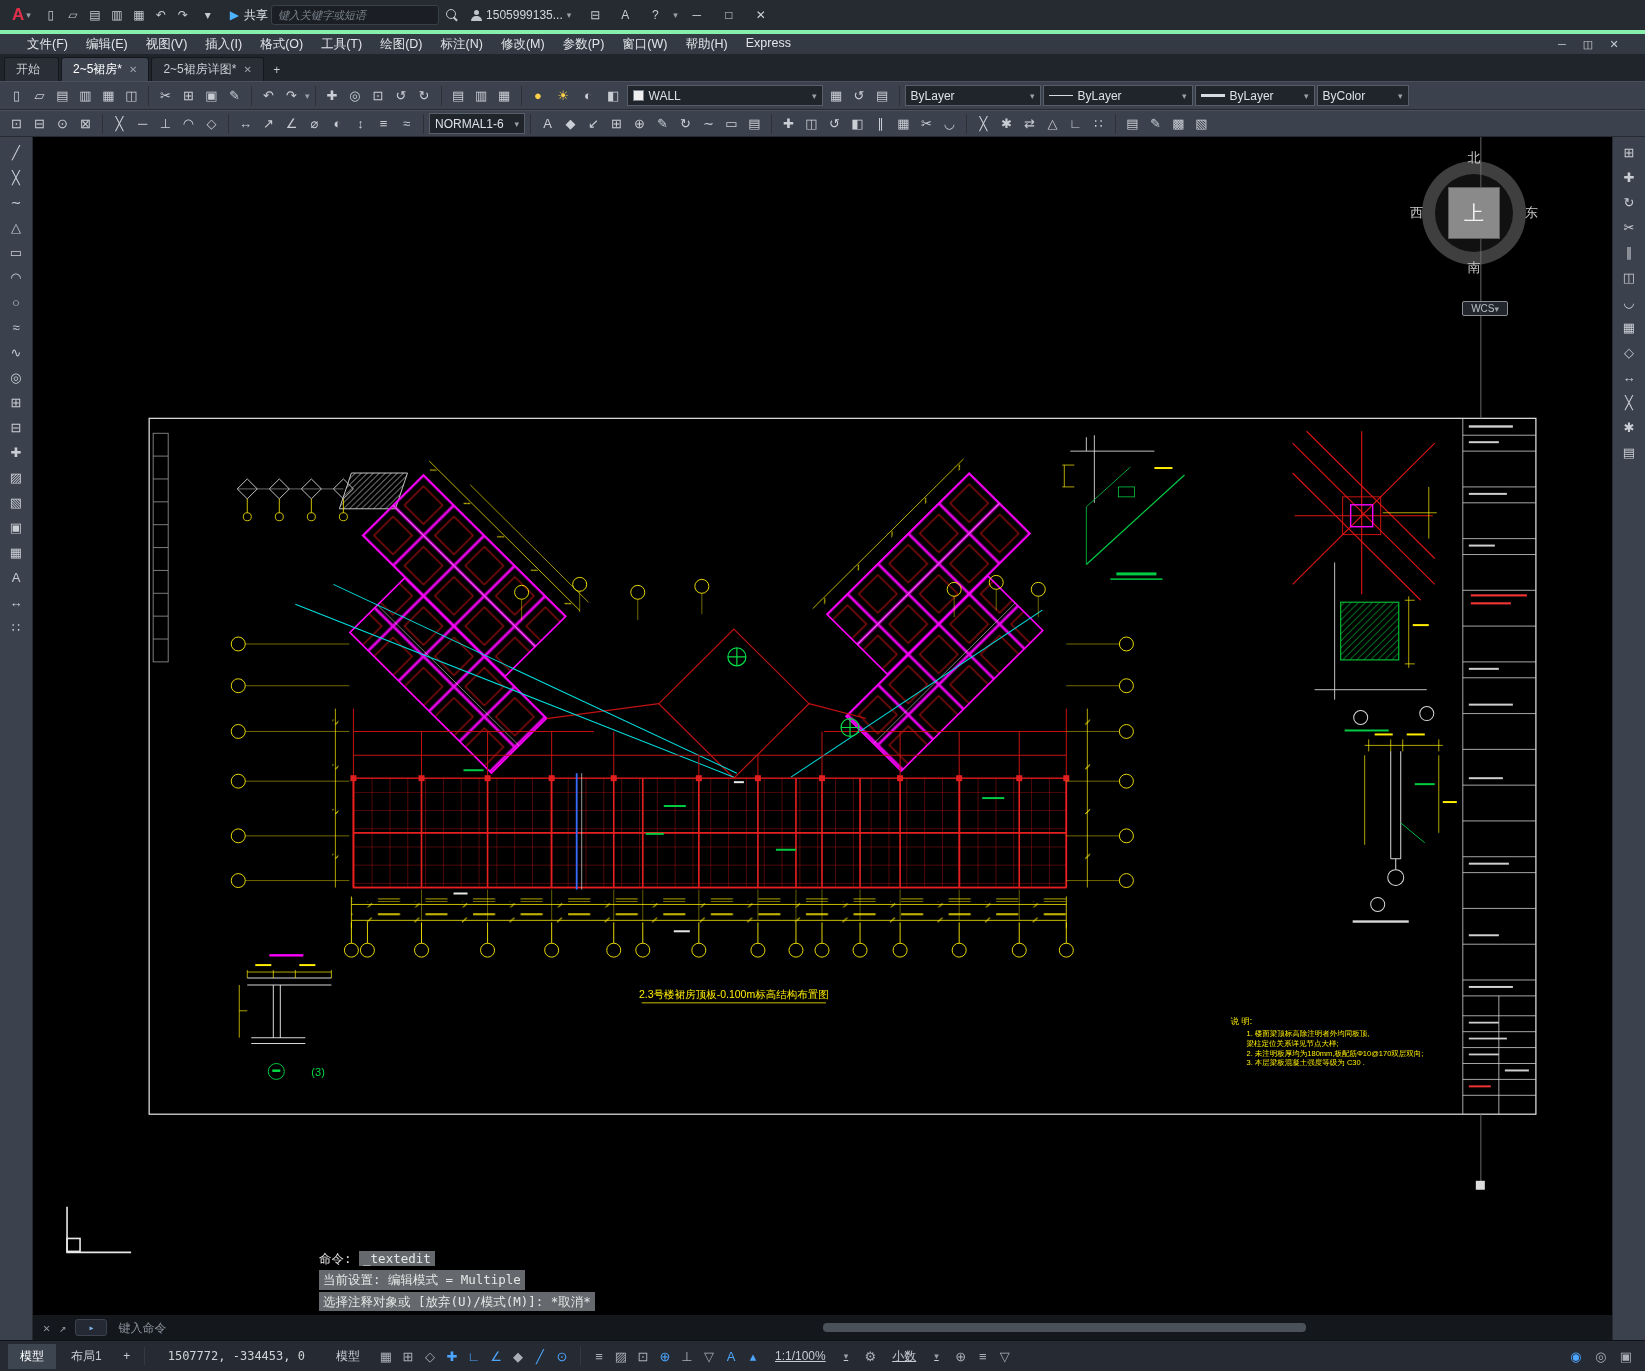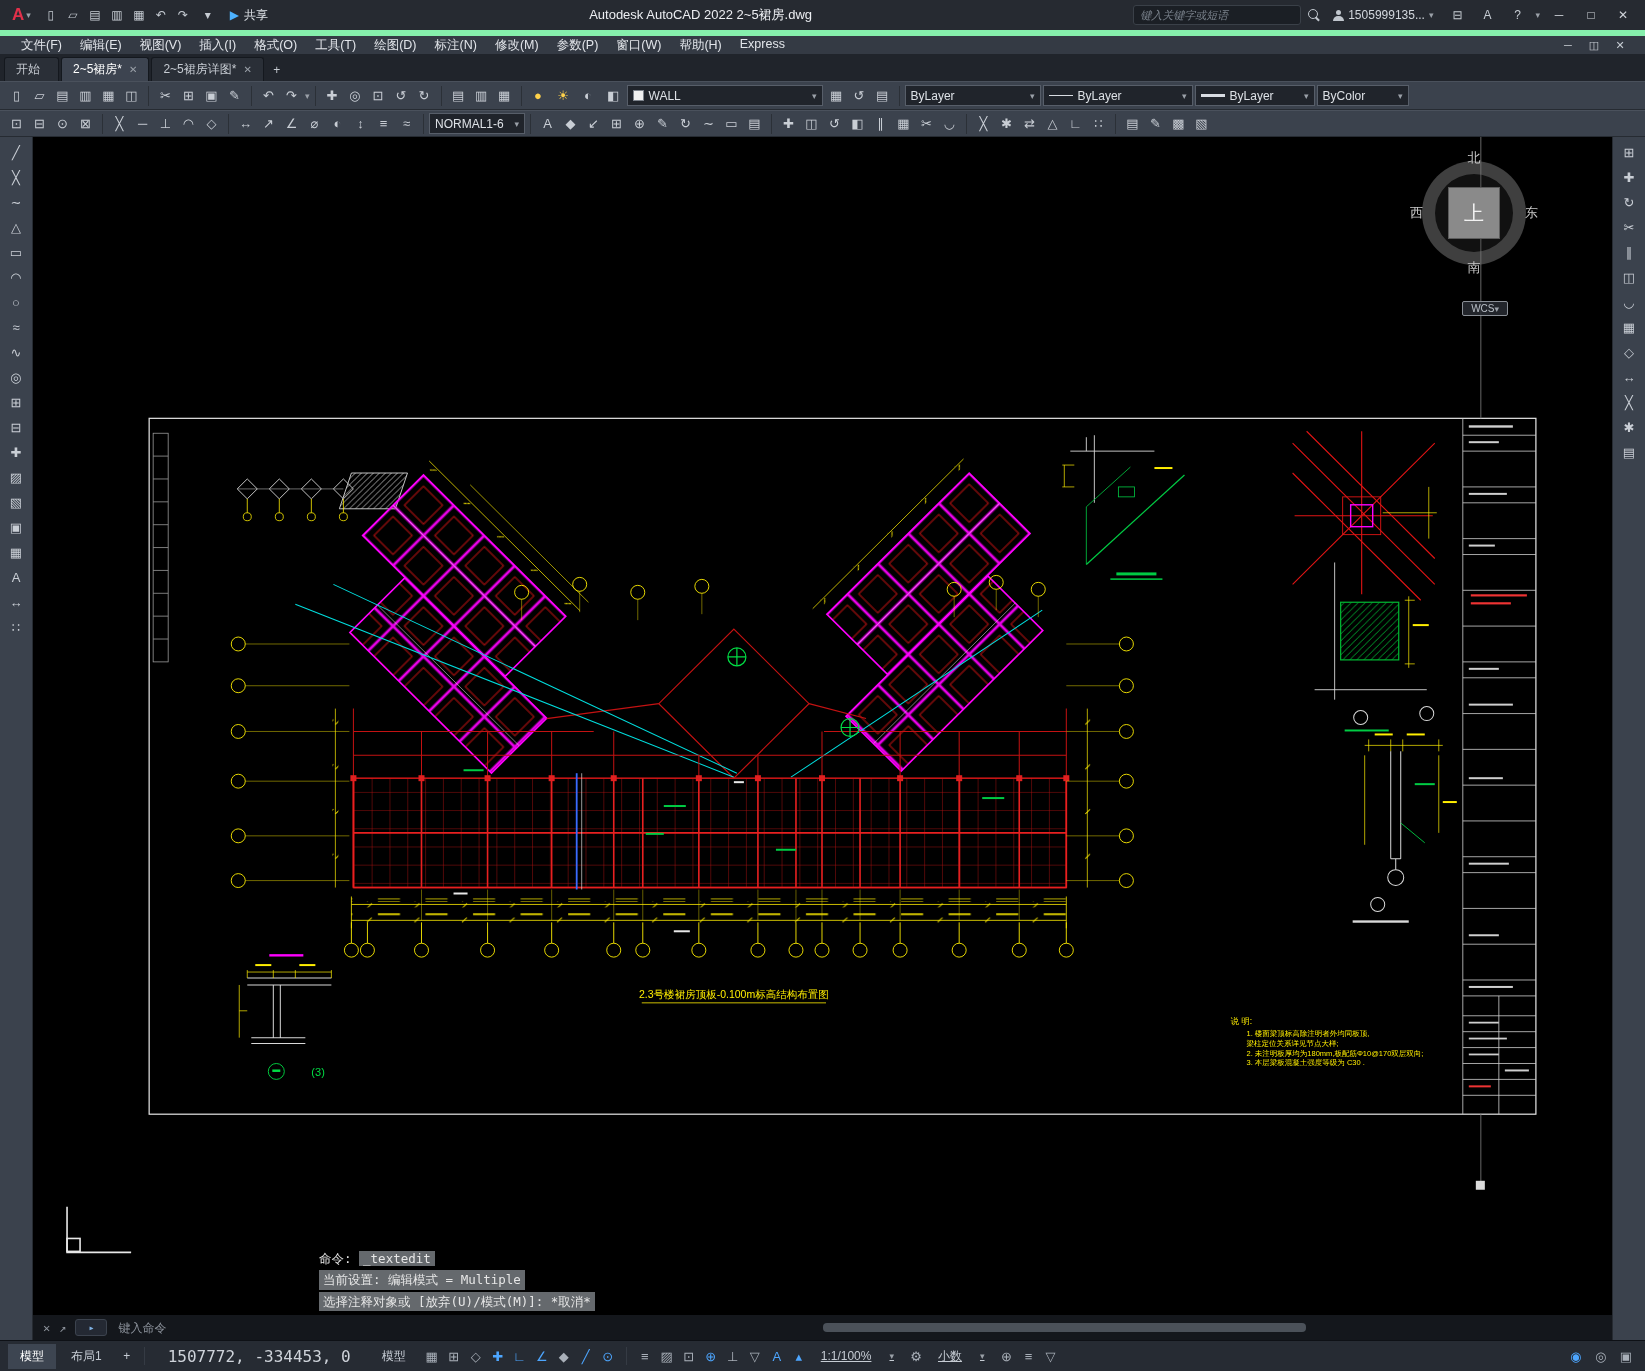--- a/index.html
+++ b/index.html
@@ -28,21 +28,21 @@
   .mag::after { content:""; position:absolute; width:5px; height:1.6px; background:#c0c6cd; transform:rotate(45deg); left:8px; top:10px; }
   .account { display:flex; align-items:center; gap:4px; padding:0 6px; color:#d2d7dd; }
   .person { width:11px; height:11px; position:relative; display:inline-block; }
   .person::before { content:""; position:absolute; width:5px; height:5px; border-radius:50%; background:#c0c6cd; left:3px; top:0; }
   .person::after { content:""; position:absolute; width:11px; height:5px; border-radius:5px 5px 0 0; background:#c0c6cd; left:0; bottom:0; }
   .tb-misc { width:24px; height:20px; display:flex; align-items:center; justify-content:center; color:#c6ccd3; font-size:12px; }
   .winbtns { display:flex; }
   .wb { width:32px; height:24px; display:flex; align-items:center; justify-content:center; color:#cfd3d9; font-size:12px; }
 
   
-  .menubar { height:24px; background:#343a44; display:flex; align-items:center; padding:0 12px; flex:none; border-top:6px solid #86efac; }
+  .menubar { height:24px; background:#343a44; display:flex; align-items:center; padding:0 18px; flex:none; border-top:4px solid #86efac; }
   .mi { padding:3px 9px; color:#e2e5ea; font-size:12.5px; white-space:nowrap; }
   .docbtns { margin-left:auto; display:flex; }
   .db { width:26px; height:20px; display:flex; align-items:center; justify-content:center; color:#c6ccd3; font-size:11px; }
 
   
   .tabbar { height:27px; background:#20242b; display:flex; align-items:flex-end; padding-left:4px; gap:2px; flex:none; }
   .tabs-host { display:flex; align-items:flex-end; gap:2px; }
   .tab { height:24px; display:flex; align-items:center; gap:7px; padding:0 11px; background:#2a2f37; color:#c6cbd2; border:1px solid #14181e; border-bottom:none; border-radius:3px 3px 0 0; font-size:12px; }
   .tab.on { background:#3d4450; color:#ffffff; }
   .tab-close { font-size:10px; color:#9aa0a8; }
@@ -96,21 +96,21 @@
   .cmd-prompt-box { width:32px; height:17px; background:#242933; border:1px solid #3c434e; border-radius:3px; color:#7fb2e5; font-size:10px; display:flex; align-items:center; justify-content:center; gap:3px; flex:none; }
   .cmd-input { background:transparent; border:none; outline:none; color:#cfd3d9; font-family:inherit; font-size:12px; width:240px; }
   .cmd-input::placeholder { color:#8b919a; }
   .cmd-scroll { margin-left:auto; margin-right:19%; width:31%; height:9px; border-radius:4px; background:#79828d; opacity:.55; }
 
   
   .statusbar { height:31px; background:#262b33; border-top:1px solid #0e1116; display:flex; align-items:center; padding:0 8px; gap:3px; flex:none; font-size:12px; }
   .sb-tab { padding:4px 12px; color:#c6ccd4; }
   .sb-tab.on { background:#3d4551; color:#fff; }
   .sb-plus { width:20px; text-align:center; color:#c6ccd4; }
-  .sb-coords { font-family:"DejaVu Sans Mono", monospace; color:#ced3da; margin:0 16px; font-size:16px; white-space:nowrap; }
+  .sb-coords { font-family:"DejaVu Sans Mono", monospace; color:#ced3da; margin:0 16px; font-size:12px; white-space:nowrap; }
   .sb-ic { width:22px; height:21px; display:flex; align-items:center; justify-content:center; color:#a9b0b9; font-size:13px; border-radius:2px; }
   .sb-ic.on { color:#4da6ff; }
   .sb-text-btn { padding:3px 8px; color:#c6ccd4; display:flex; gap:18px; align-items:center; white-space:nowrap;text-decoration:underline; }
   .sb-sep { width:1px; height:18px; background:#353b44; margin:0 4px; flex:none; }
   .sb-right { margin-left:auto; display:flex; align-items:center; gap:3px; }
 </style>
 </head>
 <body>
 
 <div class="app">
@@ -128,21 +128,20 @@
         <span class="qa-item">▥</span>
         <span class="qa-item">▦</span>
         <span class="qa-item">↶</span>
         <span class="qa-item">↷</span>
       </span>
     <span class="tb-caret caret">▾</span>
     <span class="share">
       <span class="plane">▶</span>
       <span>共享</span>
     </span>
-    <div class="title-center">Autodesk AutoCAD 2022   2~5裙房.dwg</div>
     <div class="search-wrap">
       <input class="search-input" placeholder="键入关键字或短语" style="">
       <span class="mag"></span>
       <span class="account">
         <span class="person"></span>
         <span>1505999135...</span>
         <span class="caret">▾</span>
       </span>
       <span class="tb-misc">⊟</span>
       <span class="tb-misc">A</span>

